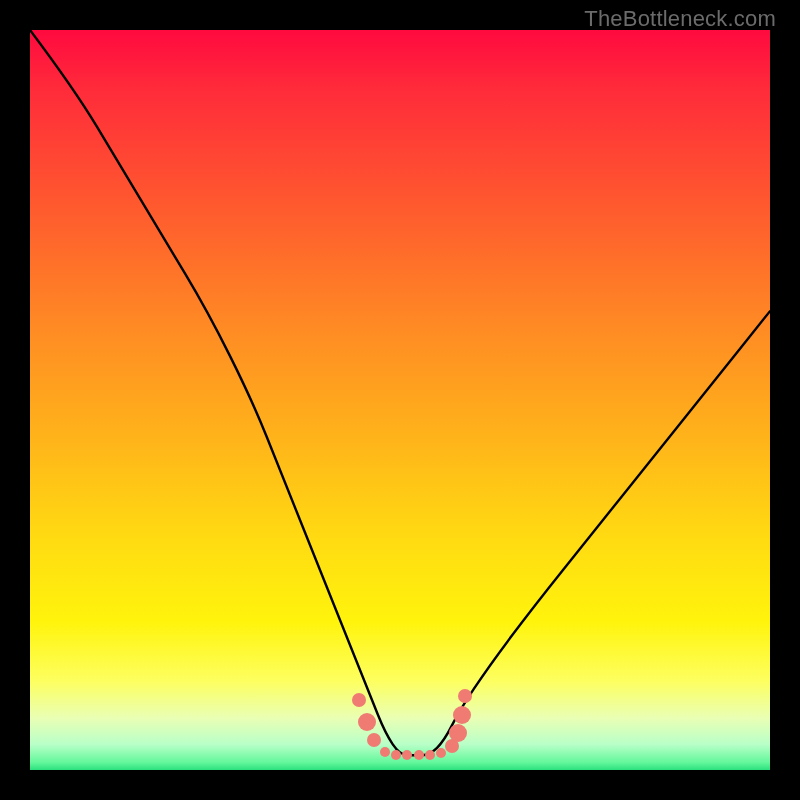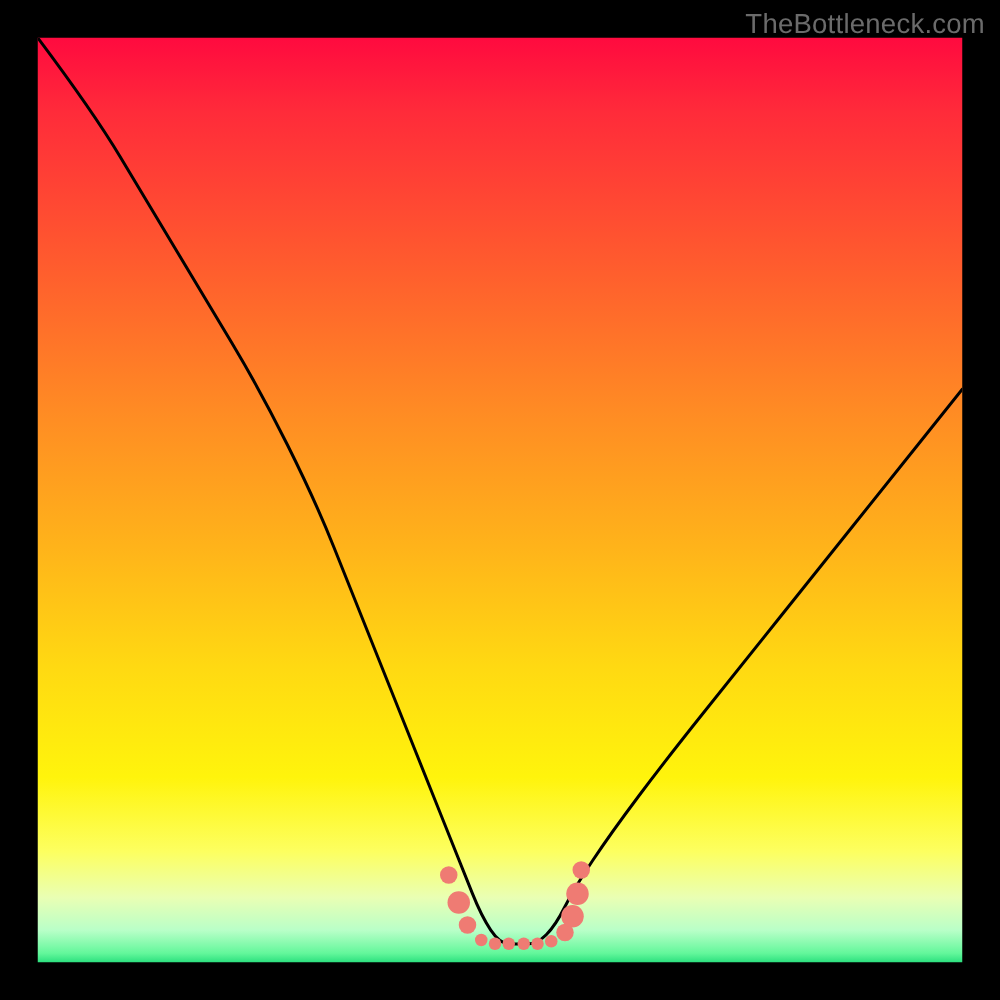--- a/index.html
+++ b/index.html
@@ -57,21 +57,21 @@
     border-radius: 50%;
     background: #ef7b73;
     transform: translate(-50%, -50%);
   }
   .dot.big { width: 18px; height: 18px; }
   .dot.med { width: 14px; height: 14px; }
   .dot.sm  { width: 10px; height: 10px; }
   .watermark {
     position: absolute;
     top: 6px;
-    right: 12px;
+    right: 24px;
     color: #6b6b6b;
     font-size: 22px;
     font-weight: 500;
     letter-spacing: 0.2px;
     user-select: none;
   }
 </style>
 </head>
 <body>
 

